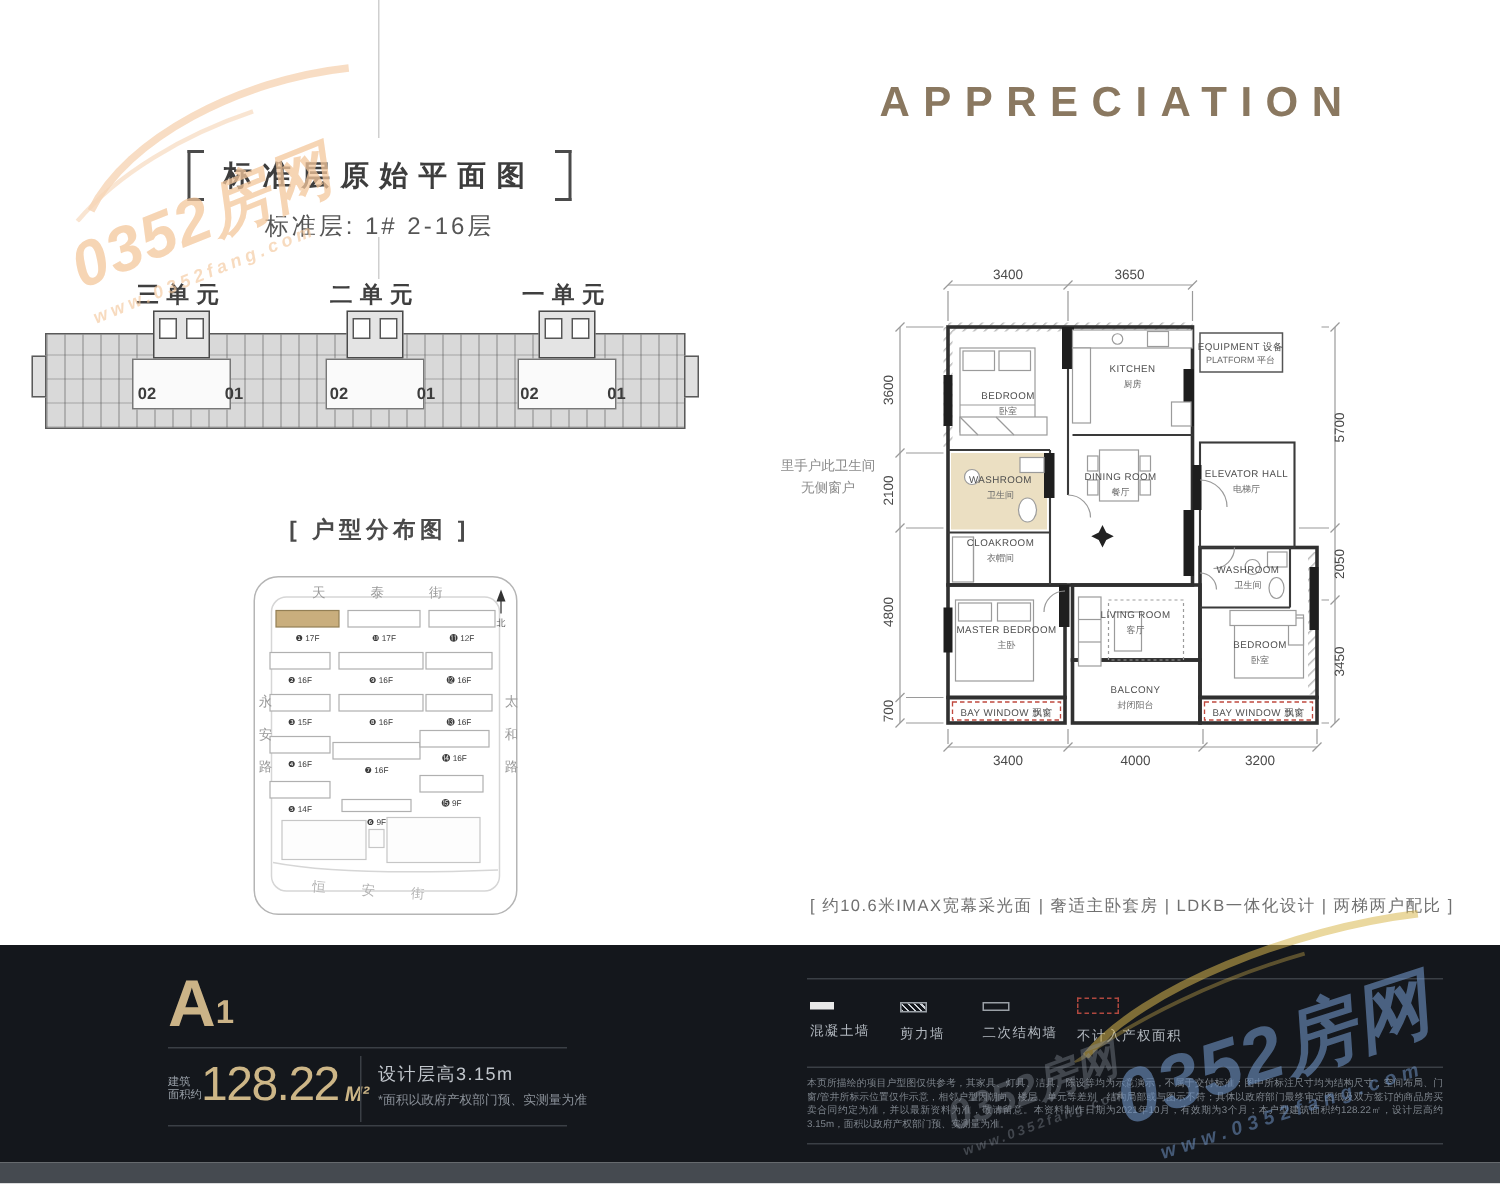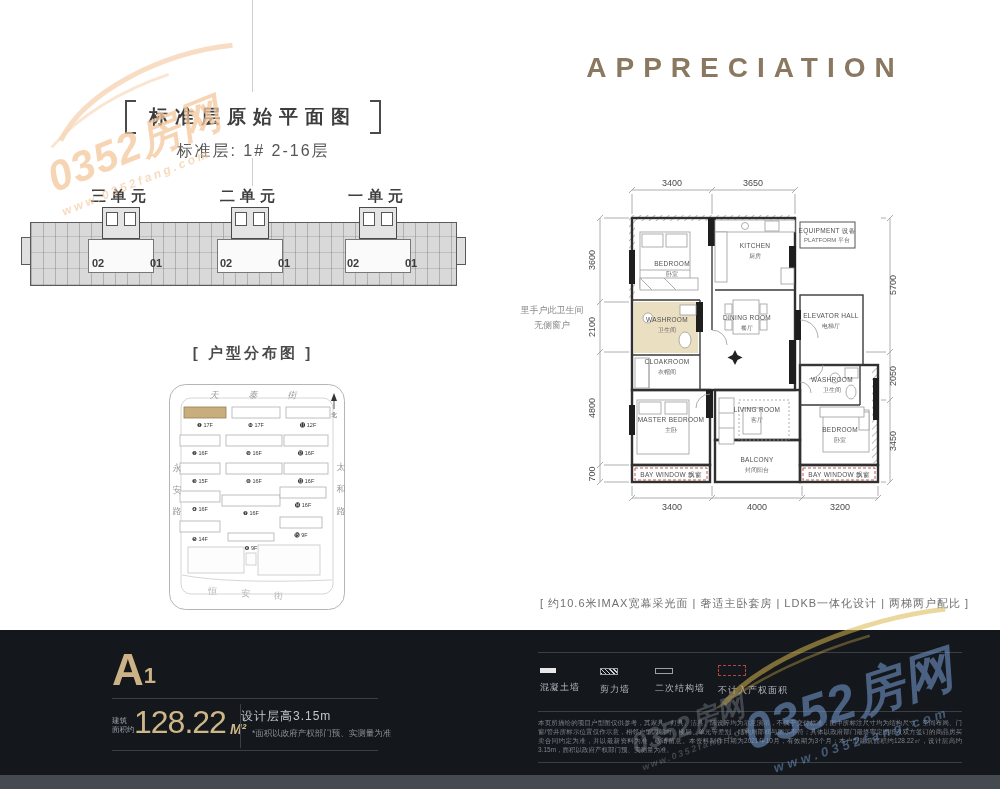--- a/index.html
+++ b/index.html
@@ -39,21 +39,21 @@
   .site{position:absolute;left:168px;top:383px;width:178px;height:228px;}
   .site svg{position:absolute;left:0;top:0;}
   .sp-outer{fill:#ffffff;stroke:#b5b5b5;stroke-width:1;}
   .sp-inner{fill:none;stroke:#d6d6d6;stroke-width:1;}
   .bld{fill:#ffffff;stroke:#b0b0b0;stroke-width:.8;}
   .bld.hl{fill:#c9ae7d;stroke:#937f55;}
   .bigb{fill:#fdfdfd;stroke:#c6c6c6;stroke-width:.8;}
   .mk{font-size:5.5px;fill:#3a3a3a;}
   .mk-n{font-size:6px;fill:#555;}
   .street{position:absolute;color:#9a9a9a;font-size:9px;}
-  .street-top{left:40px;top:6px;width:120px;letter-spacing:30px;text-align:center;font-style:italic;}
+  .street-top{left:40px;top:6px;width:120px;letter-spacing:30px;text-align:left;}
   .street-left{left:2px;top:72px;writing-mode:vertical-lr;letter-spacing:22px;}
   .street-right{left:166px;top:72px;writing-mode:vertical-lr;letter-spacing:22px;}
   .street-bottom{left:40px;top:206px;width:120px;letter-spacing:24px;transform:rotate(4deg);color:#b3b3b3;}
   
   .app{position:absolute;left:585px;top:52px;width:320px;text-align:center;}
   .app h1{margin:0;font-size:28px;letter-spacing:9px;color:#8a7860;font-weight:bold;}
   .app h2{margin:14px 0 0 0;font-size:15px;letter-spacing:7px;color:#5f5f5f;font-weight:normal;}
   
   .plan{position:absolute;left:585px;top:150px;width:320px;height:372px;}
   .dl{stroke:#9a9a9a;stroke-width:.8;fill:none;}
@@ -77,21 +77,21 @@
   .code-1{font-size:22px;font-weight:bold;position:relative;top:-2px;}
   .layout-text{position:absolute;left:200px;top:44px;font-size:17px;font-weight:bold;letter-spacing:8px;color:#eef0f1;white-space:nowrap;}
   .hline{position:absolute;height:1px;background:#3a3f45;}
   .hl1{left:112px;top:68px;width:266px;}
   .hl2{left:112px;top:120px;width:266px;}
   .area-label{position:absolute;left:112px;top:86px;font-size:7.5px;line-height:9px;color:#9aa1a9;}
   .area-row{position:absolute;left:134px;top:76px;display:flex;align-items:flex-end;gap:4px;color:#cdb687;}
   .area-value{font-size:32px;font-weight:normal;line-height:1;letter-spacing:-1px;text-align:right;}
   .area-unit{font-size:14px;font-weight:bold;font-style:italic;line-height:1.3;}
   .vdiv{position:absolute;left:240px;top:74px;width:1px;height:44px;background:#3a3f45;}
-  .height-note{position:absolute;left:241px;top:78px;font-size:12px;color:#c2c7cd;letter-spacing:1px;}
+  .height-note{position:absolute;left:252px;top:78px;font-size:12px;color:#c2c7cd;letter-spacing:1px;}
   .acc-note{position:absolute;left:252px;top:98px;font-size:8.5px;color:#8a9098;}
   .hr1{left:538px;top:22px;width:424px;}
   .hr2{left:538px;top:81px;width:424px;}
   .hr3{left:538px;top:132px;width:424px;}
   .lg-item{position:absolute;top:38px;}
   .lg-sw{display:block;}
   .lg1{left:540px;} .lg2{left:600px;} .lg3{left:655px;} .lg4{left:718px;}
   .sw-solid{width:16px;height:5px;background:#e8e8e8;}
   .sw-hatch{width:16px;height:5px;border:1px solid #9aa0a6;background:repeating-linear-gradient(45deg,#cfd3d8 0 1px,transparent 1px 3px);}
   .sw-outline{width:16px;height:4px;border:1px solid #9aa0a6;background:transparent;}

